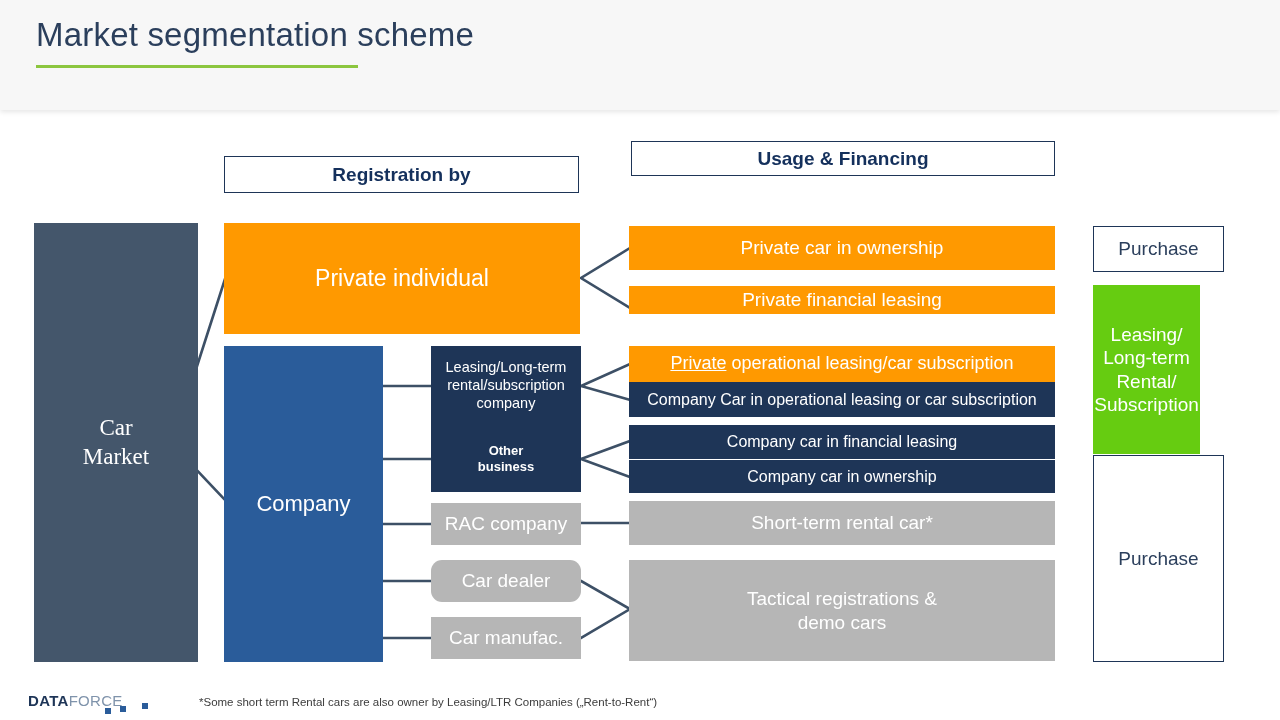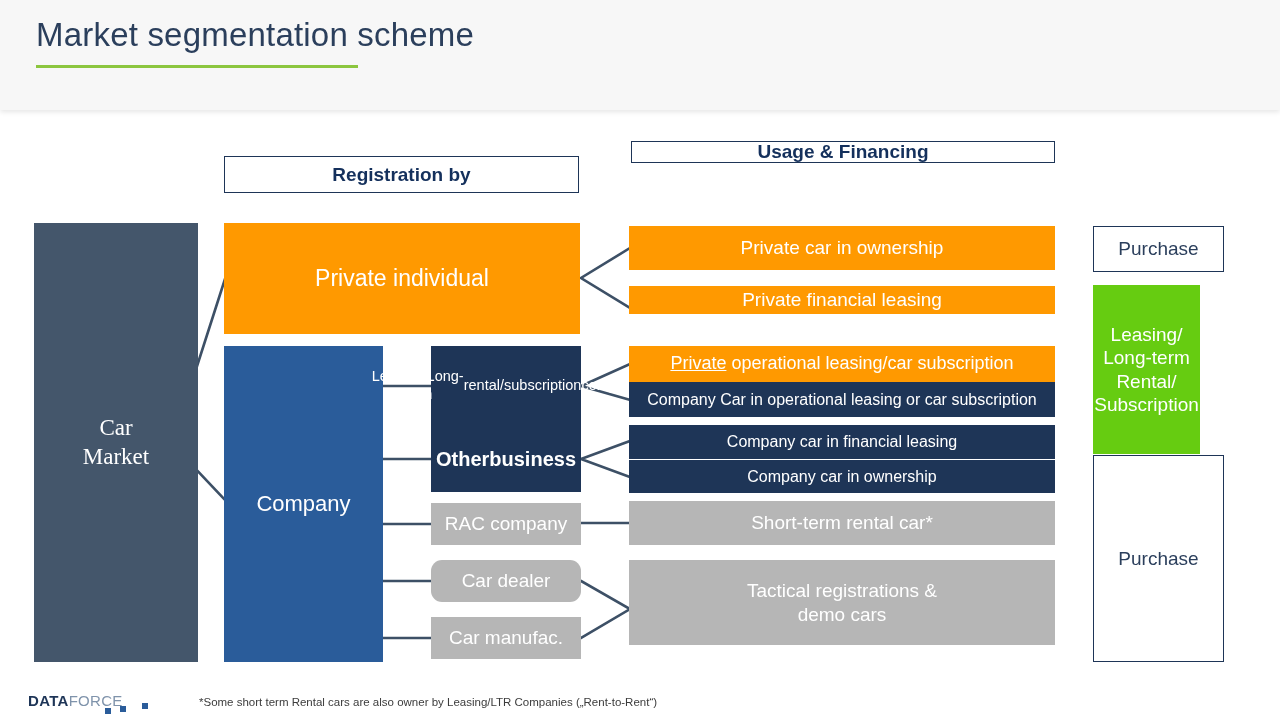--- a/index.html
+++ b/index.html
@@ -97,38 +97,38 @@
     <path d="M630 441 L581 459 L630 477"></path>
 
     <path d="M581 523 L630 523"></path>
 
     <path d="M581 581 L630 609 L581 638"></path>
   </g>
 </svg>
 
 <div class="node col-head" style="left:224px;top:156px;width:355px;height:37px;">Registration by</div>
 
-<div class="node col-head" style="left:631px;top:141px;width:424px;height:22px;">Usage &amp; Financing</div>
+<div class="node col-head" style="left:631px;top:141px;width:424px;height:35px;">Usage &amp; Financing</div>
 
 <div class="node slate" style="left:34px;top:223px;width:164px;height:439px;flex-direction:column;font-size:23px;font-family:Liberation Serif, serif;">
   <span>Car</span>
   <span>Market</span>
 </div>
 
 <div class="node orange" style="left:224px;top:223px;width:356px;height:111px;font-size:23px;">Private individual</div>
 
 <div class="node blue" style="left:224px;top:346px;width:159px;height:316px;font-size:22px;">Company</div>
 
-<div class="node navy" style="left:431px;top:346px;width:150px;height:80px;flex-direction:row;font-size:14.5px;">
+<div class="node navy" style="left:431px;top:346px;width:150px;height:80px;flex-direction:column;font-size:14.5px;">
   <span>Leasing/Long-term</span>
   <span>rental/subscription</span>
   <span>company</span>
 </div>
 
-<div class="node navy" style="left:431px;top:426px;width:150px;height:66px;font-size:20px;font-weight:bold;">
+<div class="node navy" style="left:431px;top:426px;width:150px;height:66px;flex-direction:column;font-size:13px;font-weight:bold;">
   <span>Other</span>
   <span>business</span>
 </div>
 
 <div class="node grey" style="left:431px;top:503px;width:150px;height:42px;font-size:19px;">RAC company</div>
 
 <div class="node grey" style="left:431px;top:560px;width:150px;height:42px;font-size:19px;border-radius:11px;">Car dealer</div>
 
 <div class="node grey" style="left:431px;top:617px;width:150px;height:42px;font-size:19px;">Car manufac.</div>
 
@@ -141,21 +141,21 @@
 </div>
 
 <div class="node navy" style="left:629px;top:382px;width:426px;height:35px;font-size:16px;">Company Car in operational leasing or car subscription</div>
 
 <div class="node navy" style="left:629px;top:425px;width:426px;height:34px;font-size:16px;">Company car in financial leasing</div>
 
 <div class="node navy" style="left:629px;top:460px;width:426px;height:33px;font-size:16px;">Company car in ownership</div>
 
 <div class="node grey" style="left:629px;top:501px;width:426px;height:44px;font-size:19px;">Short-term rental car*</div>
 
-<div class="node grey" style="left:629px;top:560px;width:426px;height:85px;flex-direction:column;font-size:19px;">
+<div class="node grey" style="left:629px;top:560px;width:426px;height:101px;flex-direction:column;font-size:19px;">
   <span>Tactical registrations &amp;</span>
   <span>demo cars</span>
 </div>
 
 <div class="node outline" style="left:1093px;top:226px;width:131px;height:46px;font-size:19px;">Purchase</div>
 
 <div class="node green" style="left:1093px;top:285px;width:107px;height:169px;flex-direction:column;font-size:19px;">
   <span>Leasing/</span>
   <span>Long-term</span>
   <span>Rental/</span>

